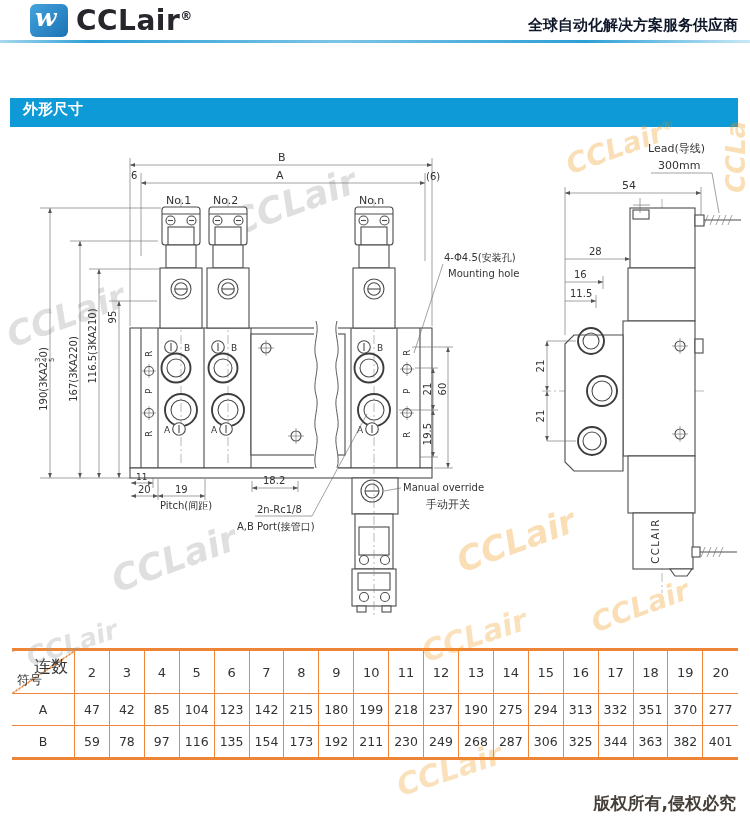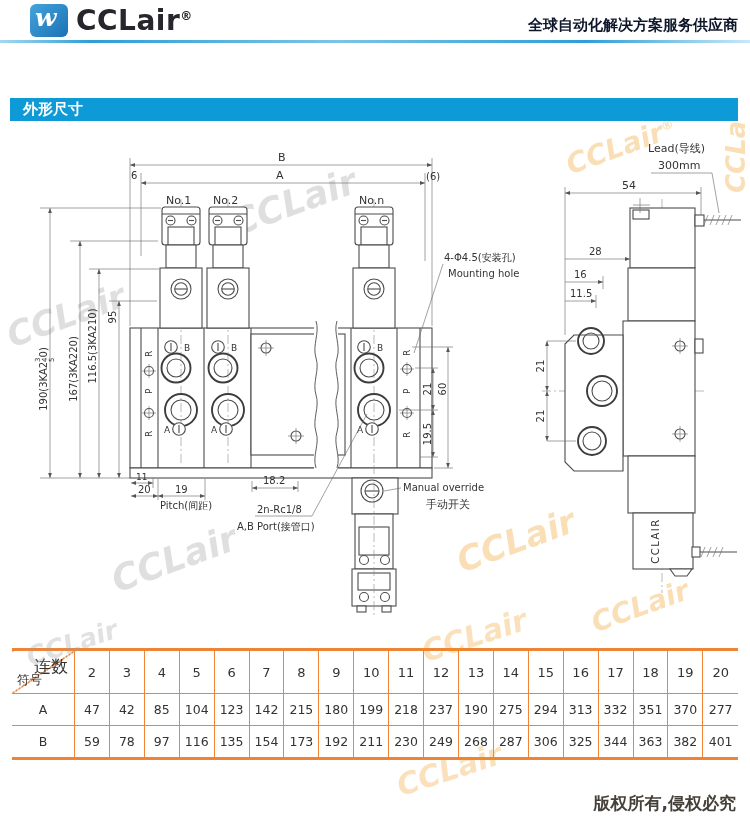--- a/index.html
+++ b/index.html
@@ -10,21 +10,21 @@
   .logo-box{position:absolute;left:30px;top:4px;width:38px;height:33px;border-radius:6px;
             background:linear-gradient(135deg,#44a3dc 0%,#1b72b4 100%);}
   .logo-glyph{position:absolute;left:5px;top:-1px;color:#fff;font-family:"DejaVu Serif","Liberation Serif",serif;
               font-style:italic;font-weight:bold;font-size:25px;}
   .brand{position:absolute;left:76px;top:4px;font-size:28px;font-weight:bold;color:#26262c;letter-spacing:.5px;}
   .brand sup{font-size:12px;font-weight:bold;}
   .tagline{position:absolute;right:12px;top:16px;font-size:15px;font-weight:bold;color:#0f172a;}
   .hline{position:absolute;top:40px;left:0;width:750px;height:3px;
          background:linear-gradient(90deg,#a6d8ef 0%,#2d9fd6 12%,#7cc4e6 45%,#2d9fd6 78%,#c8e9f7 100%);}
   
-  .titlebar{position:absolute;top:98px;left:10px;width:728px;height:23px;background:#0e9ad6;
+  .titlebar{position:absolute;top:98px;left:10px;width:728px;height:29px;background:#0e9ad6;
             color:#fff;font-size:15px;font-weight:bold;line-height:23px;padding-left:13px;box-sizing:border-box;}
   
   .draw{position:absolute;top:121px;left:0;}
   .ln{stroke:#4c4c4c;stroke-width:1.1;fill:none;}
   .lf{fill:#fff;stroke:#4c4c4c;stroke-width:1.1;}
   .lt{stroke:#707070;stroke-width:.65;fill:none;}
   .cb{fill:none;stroke:#3d3d3d;stroke-width:1.9;}
   .dash{stroke:#8a8a8a;stroke-width:.6;fill:none;stroke-dasharray:9 3 2 3;}
   .wavy{stroke:#4c4c4c;stroke-width:.9;fill:none;}
   .t{font-size:10px;fill:#333;}

